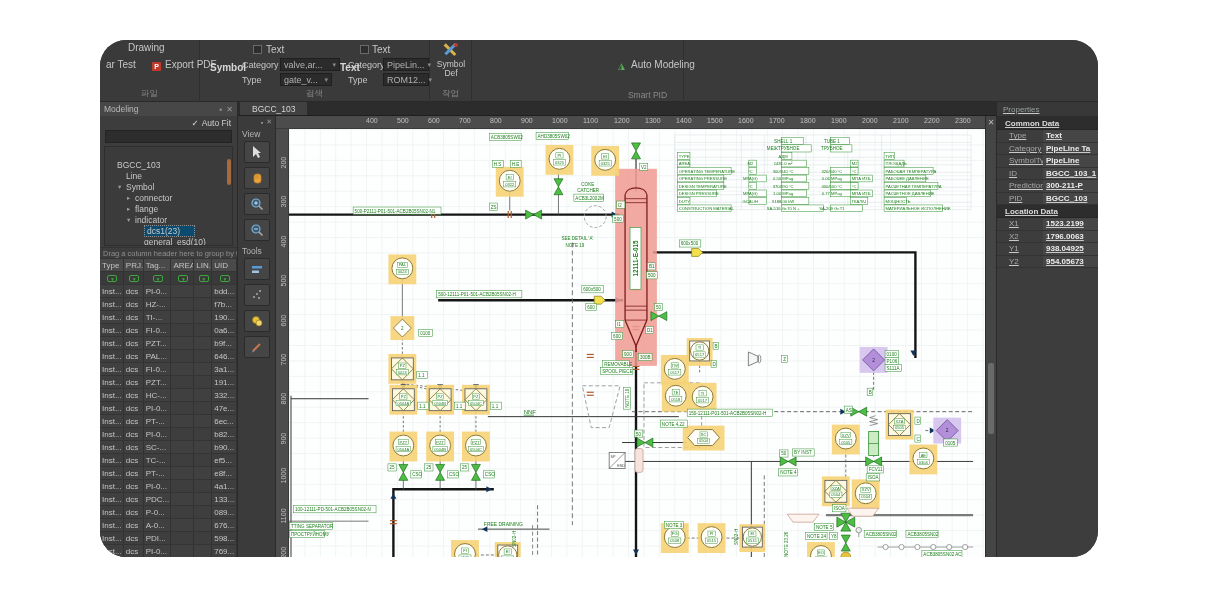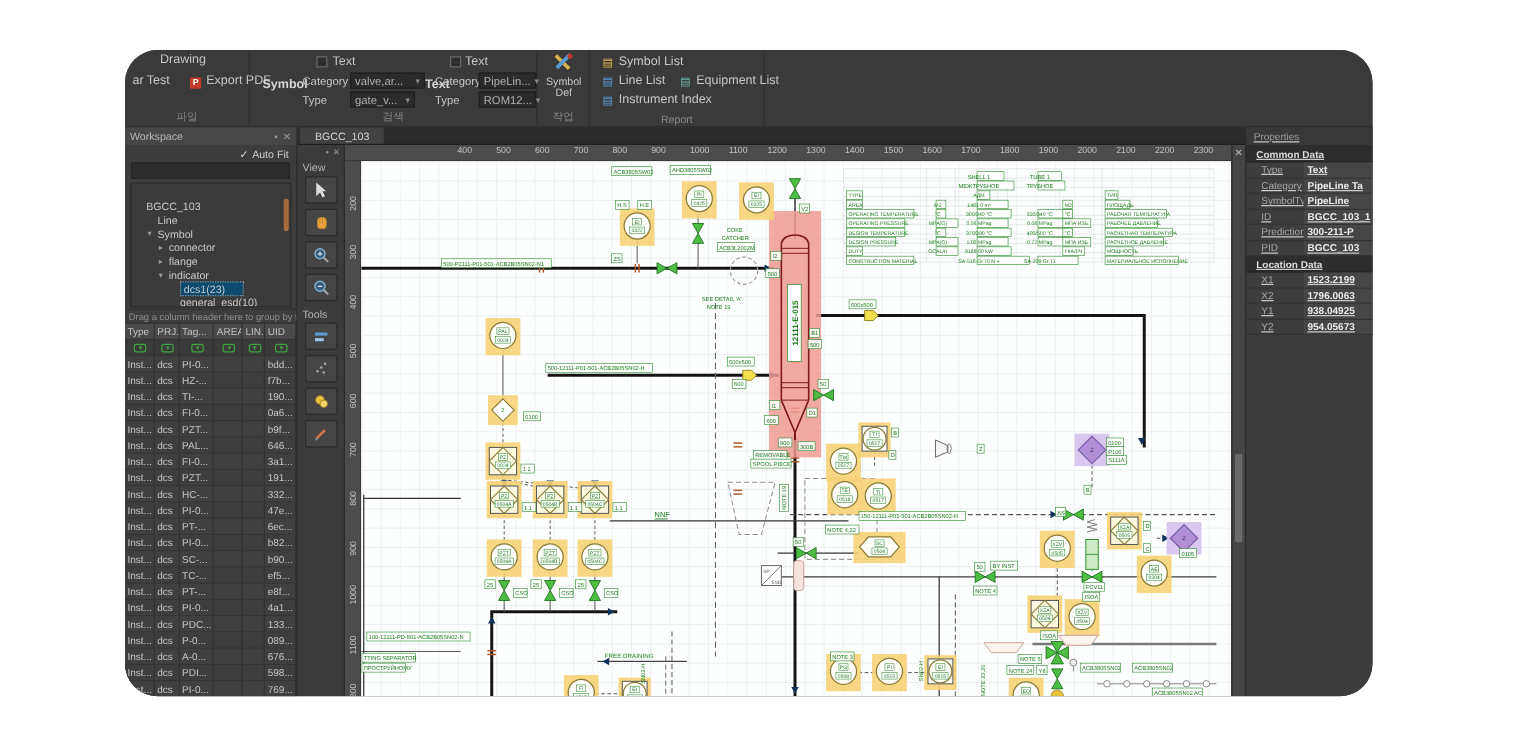--- a/index.html
+++ b/index.html
@@ -131,43 +131,34 @@
           <circle cx="15" cy="3" r="2" fill="#c0392b"></circle>
         </svg>
         <div style="font-size:8.5px;line-height:9px;">
           <div>Symbol</div>
             <div>Def</div>
         </div>
       </div>
       <div class="rglabel">작업</div>
     </div>
 
-    <div class="rgroup" style="left:372px;width:140px;">
-      <div class="ritem" style="left:10px;top:4px;">
-        <span class="icon-sq lst-ic" style="color:#d8b24a;">▤</span><span>Symbol List</span>
+
+    <div class="rgroup" style="left:512px;width:72px;">
+      <div class="ritem" style="left:6px;top:19px;">
+        <span class="icon-sq lst-ic" style="color:#58b158;">◮</span><span>Auto Modeling</span>
       </div>
-      <div class="ritem" style="left:10px;top:19px;">
-        <span class="icon-sq lst-ic" style="color:#5b9bd5;">▤</span><span>Line List</span>
-      </div>
-      <div class="ritem" style="left:10px;top:34px;">
-        <span class="icon-sq lst-ic" style="color:#5b9bd5;">▤</span><span>Instrument Index</span>
-      </div>
-      <div class="ritem" style="left:72px;top:19px;">
-        <span class="icon-sq lst-ic" style="color:#6ab0a8;">▤</span><span>Equipment List</span>
-      </div>
-      <div class="rglabel">Report</div>
+      <div class="rglabel">Smart PID</div>
     </div>
-
   </div>
 
   <div class="main">
 
     <div class="ws">
       <div class="ws-head">
-        <span>Workspace</span>
+        <span>Modeling</span>
         <span class="sp"></span>
         <span class="g">▪</span>
         <span class="g">✕</span>
       </div>
       <div class="autofit">
         <span class="chk">✓</span>
         <span>Auto Fit</span>
       </div>
       <div class="ws-input"></div>
       <div class="treebox" id="tree">

